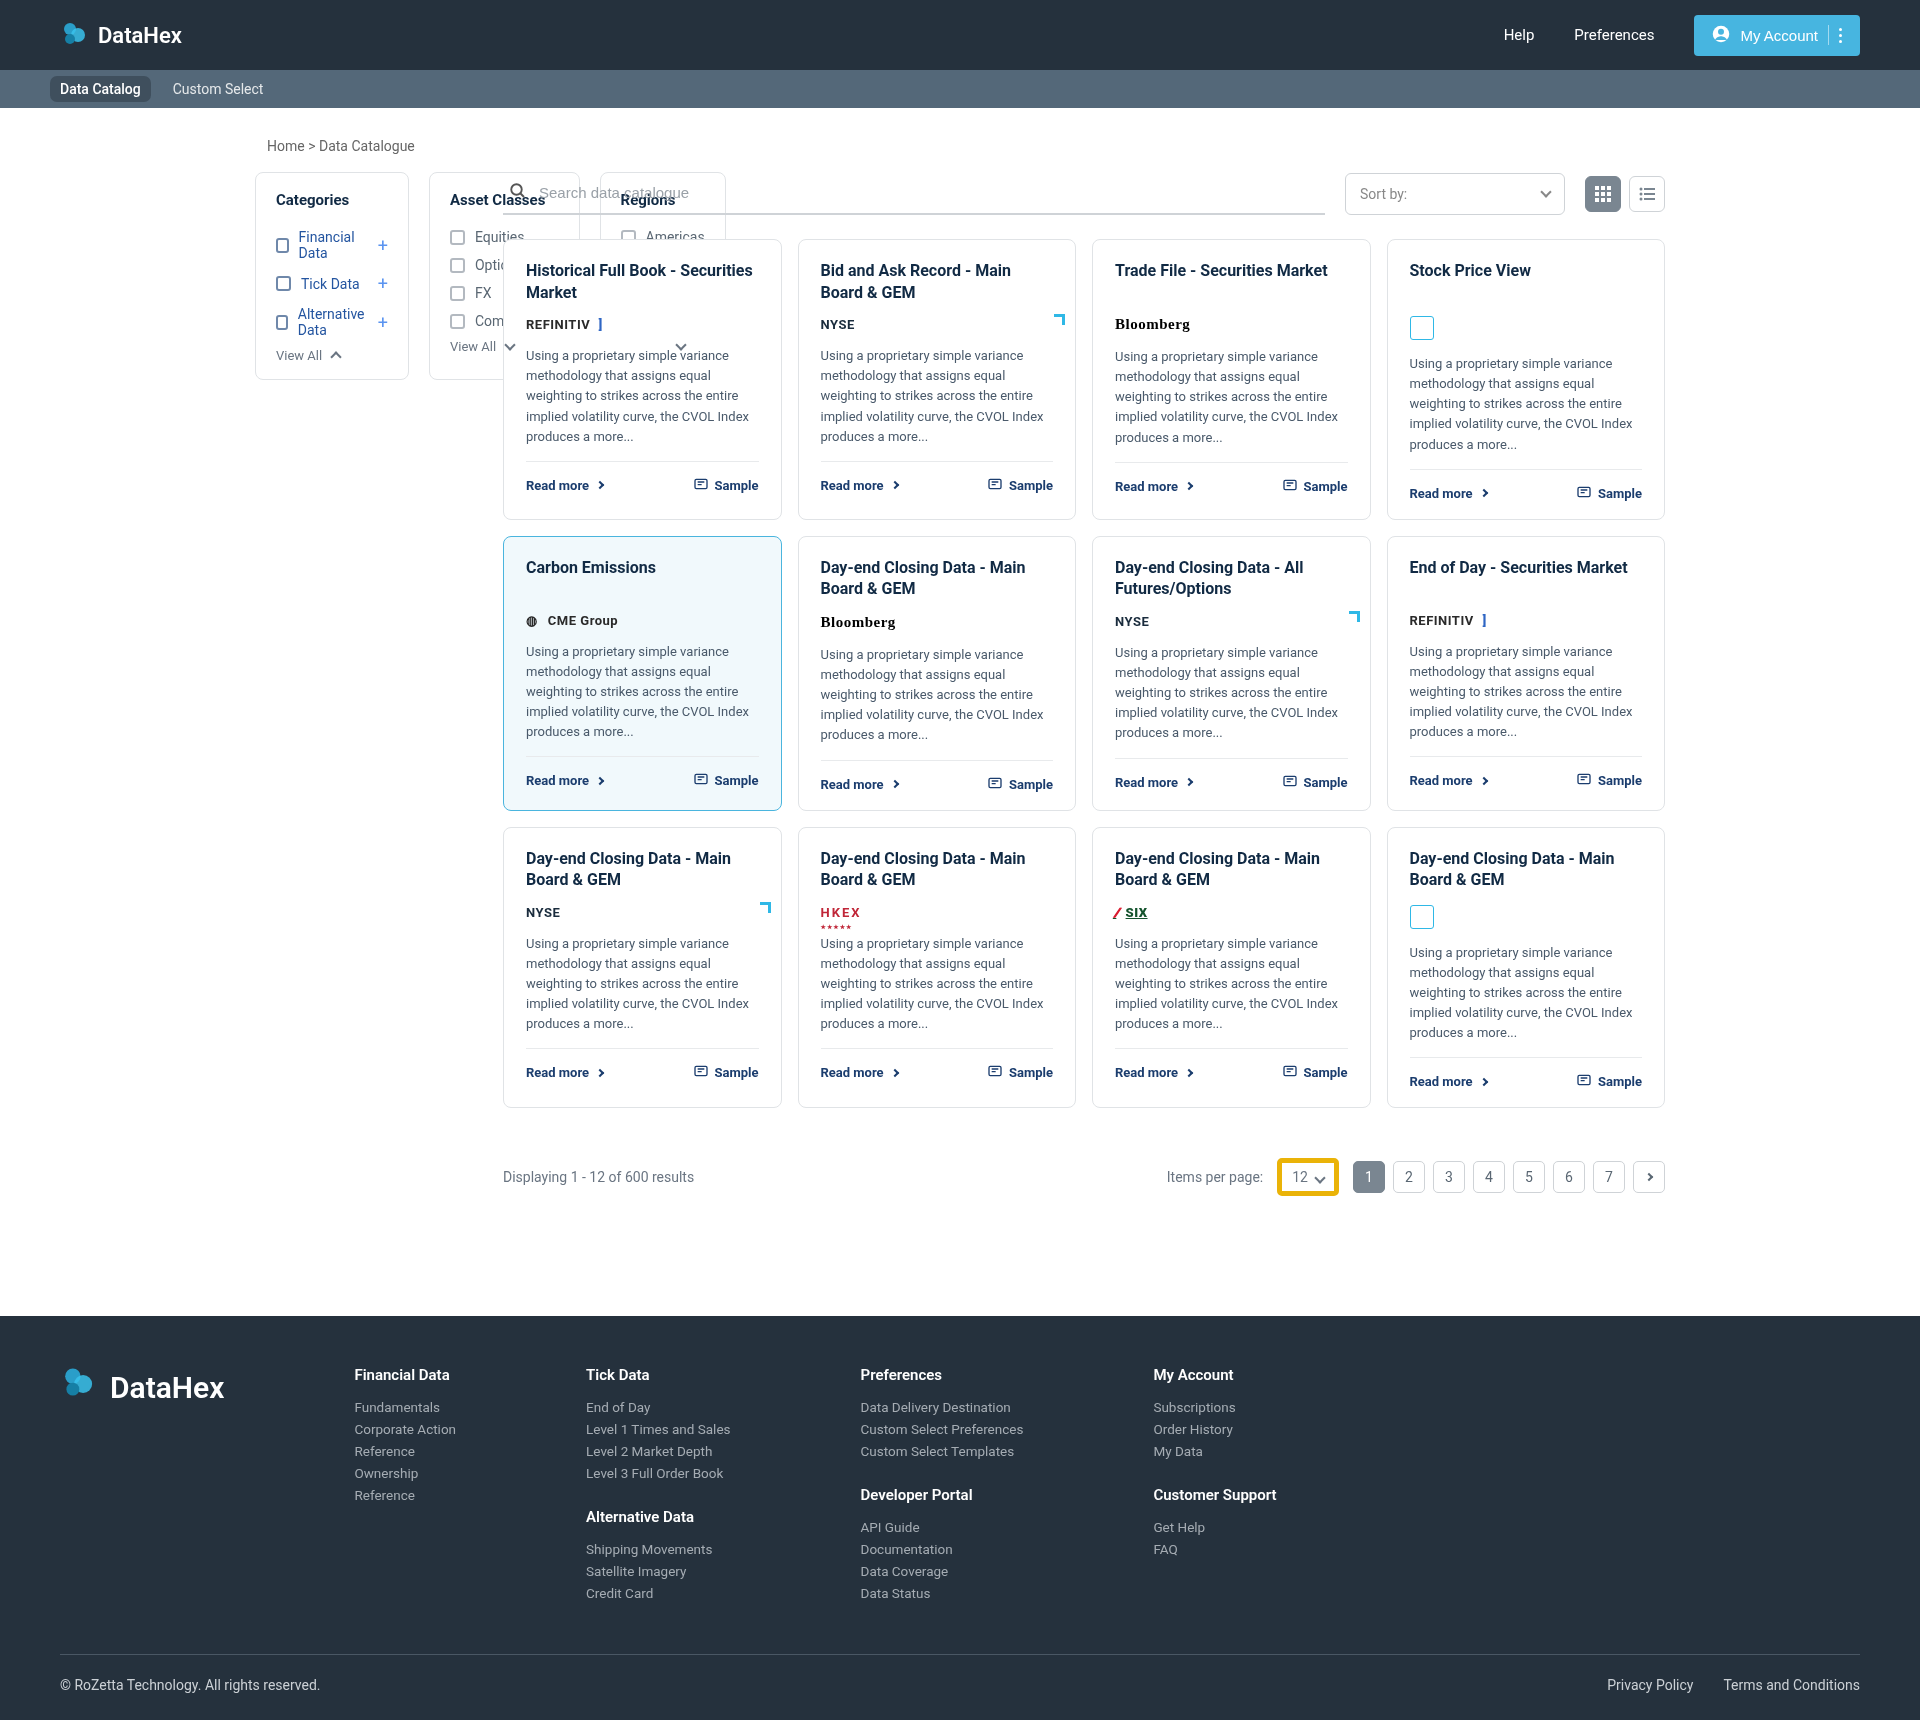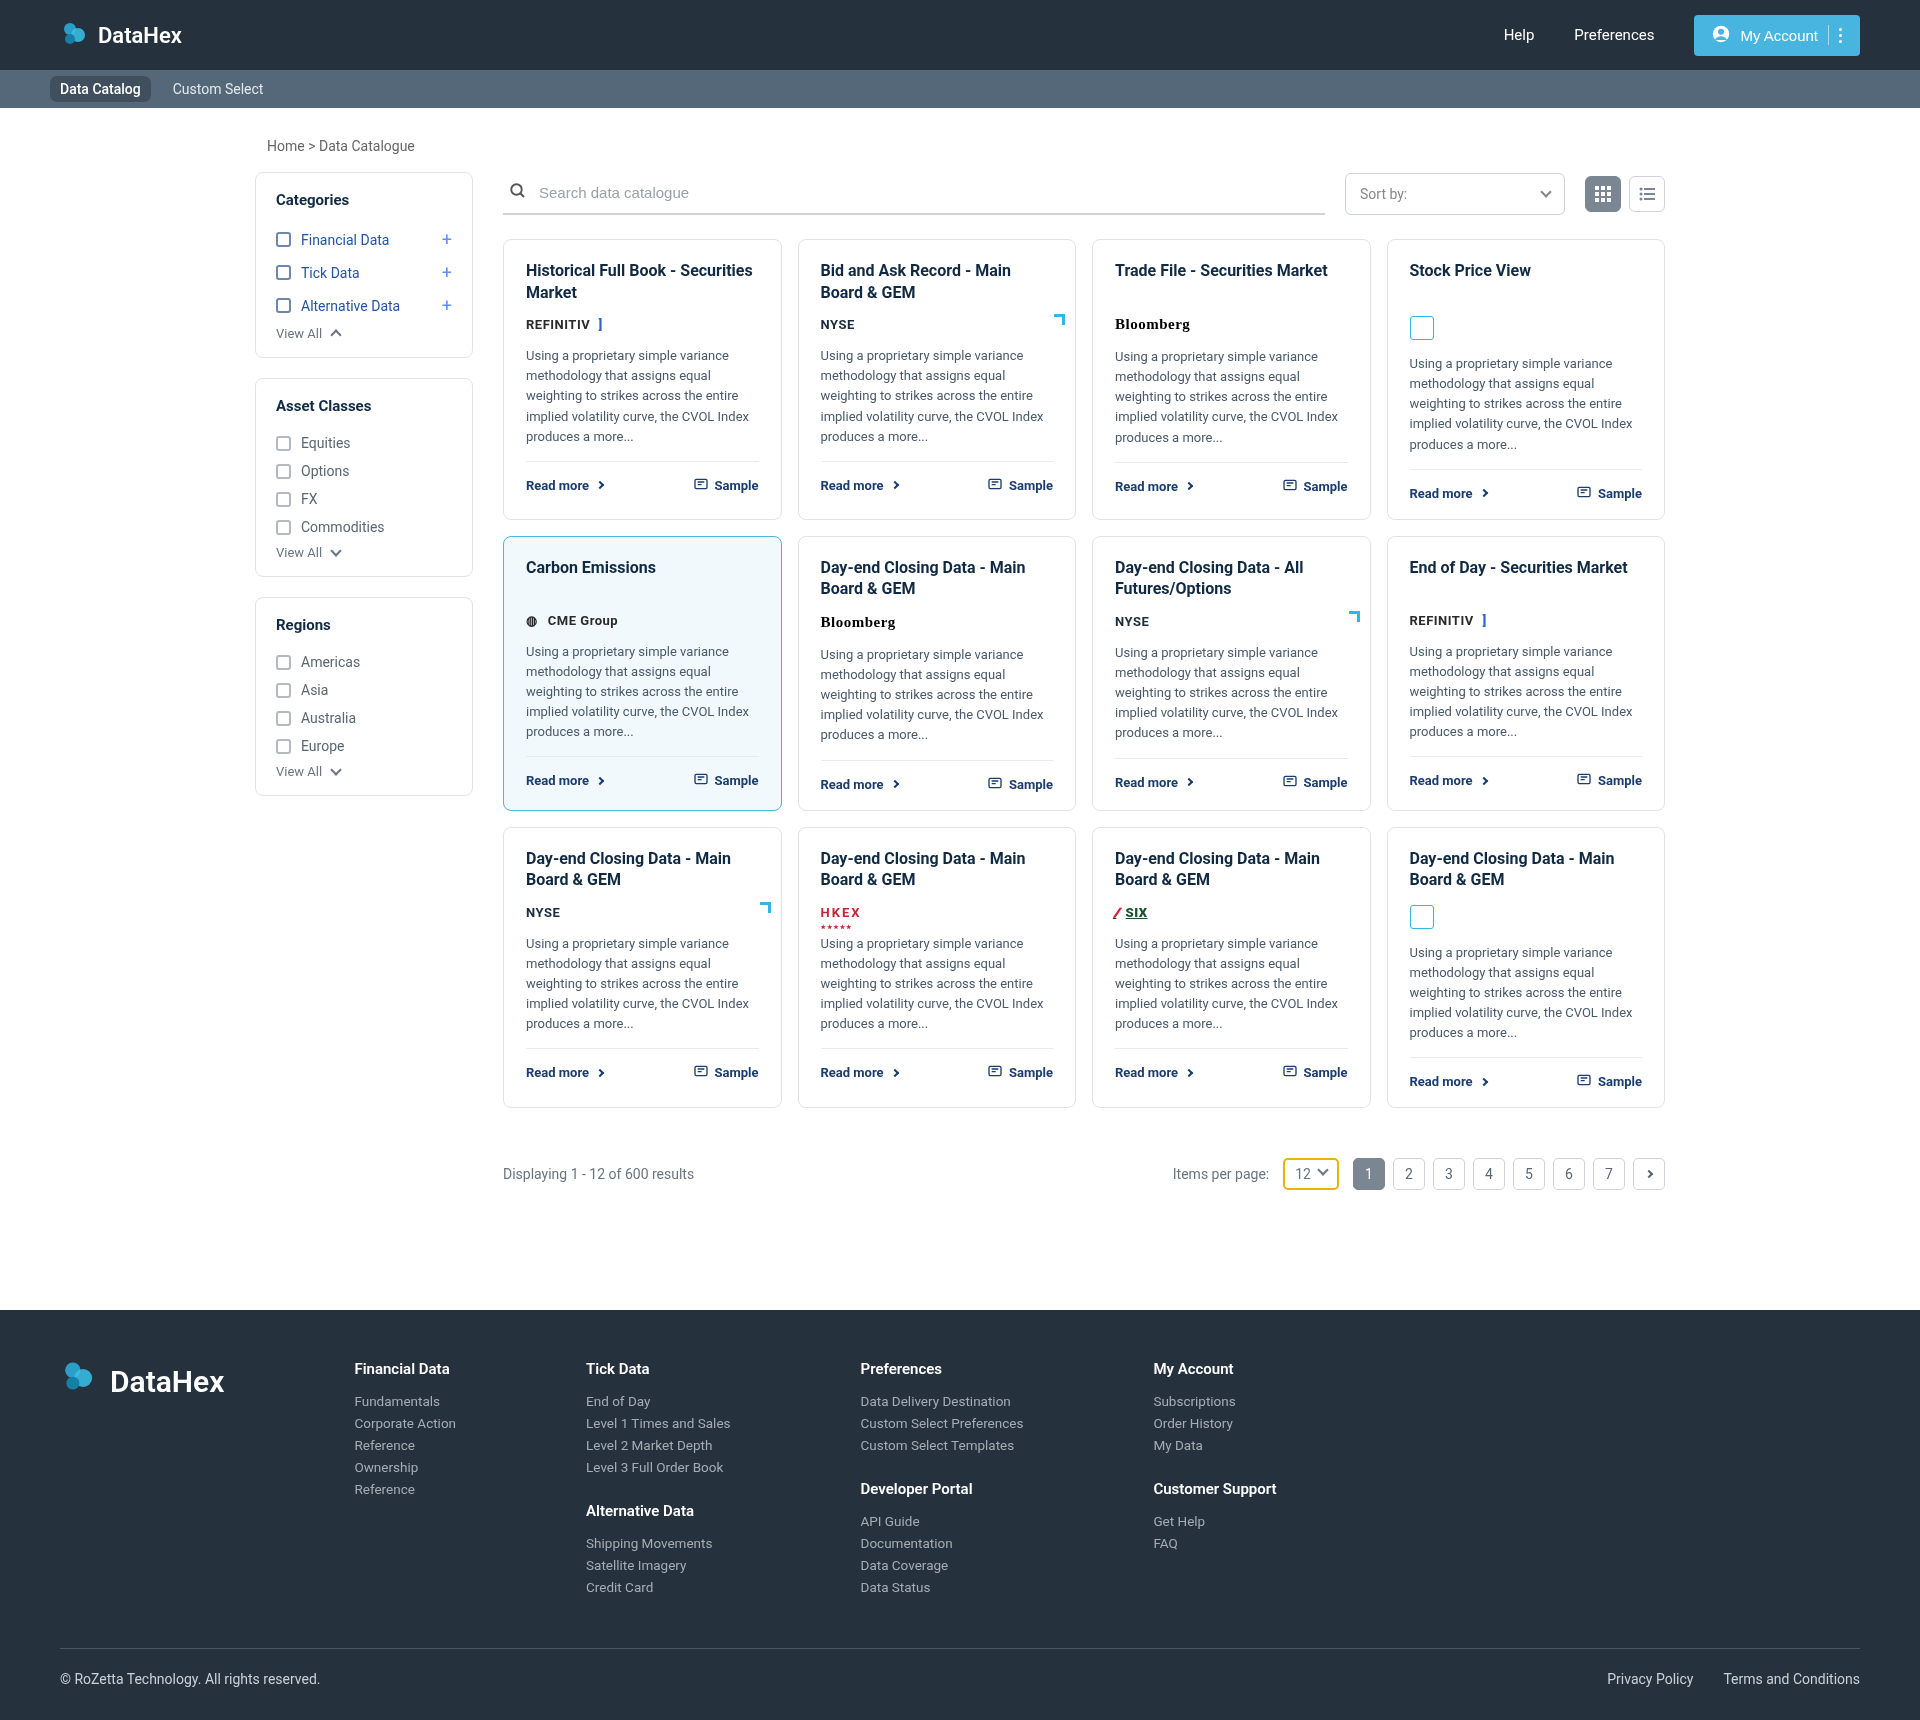--- a/index.html
+++ b/index.html
@@ -63,21 +63,21 @@
     border-radius:7px;
     font-weight:500;
     color:#fff;
   }
   
   .page { max-width:1470px; margin:0 auto; padding: 0 30px 60px; }
   .breadcrumbs { color:#666; padding:30px 0 18px 12px; font-size:14px; }
   .breadcrumbs a { color:#666; text-decoration:none; }
   .content { display:flex; gap:30px; align-items:flex-start; }
   
-  .sidebar { width:218px; display:flex; flex-direction:column; gap:20px; }
+  .sidebar { width:218px; display:flex; flex-direction:row; gap:20px; }
   .sidebar-box {
     border:1px solid var(--card-border);
     border-radius:8px;
     padding:18px 20px 16px;
     background:#fff;
   }
   .sidebar-box h3 {
     margin:0 0 14px; font-size:15px; font-weight:700; color:var(--text-dark);
   }
   .filter-row {
@@ -137,21 +137,21 @@
   .provider.hkex::after { content:"★★★★★"; position:absolute; left:0; bottom:-10px; font-size:6px; color:#c02638; letter-spacing:1px; }
   .provider.six { color:#14532d; font-weight:900;text-decoration:underline;}
   .provider.six::before { content:"//"; color:#d9152a; margin-right:1px; letter-spacing:-2px; transform:skewX(-20deg); display:inline-block;}
   .card p { margin:0; font-size:13px; color:#4a5a6b; line-height:1.55; border-bottom:1px solid #e8eaec; padding-bottom:14px; }
   .card-actions { display:flex; justify-content:space-between; align-items:center; }
   .read-more { display:flex; align-items:center; gap:8px; color:var(--link-blue); font-weight:700; font-size:13px; cursor:pointer; }
   .sample { display:flex; align-items:center; gap:6px; color:var(--link-blue); font-weight:700; font-size:13px; cursor:pointer; }
   
   .paging-row { display:flex; align-items:center; justify-content:space-between; margin-top:50px; color:#6a7582; }
   .paging-row .right { display:flex; align-items:center; gap:14px; }
-  .per-page { border:2px solid #eab308; border-radius:5px; padding:6px 10px; display:flex; align-items:flex-start; gap:8px; cursor:pointer; }
+  .per-page { border:5px solid #eab308; border-radius:5px; padding:6px 10px; display:flex; align-items:flex-end; gap:8px; cursor:pointer; }
   .page-btns { display:flex; gap:8px; }
   .page-btn { width:32px; height:32px; border:1px solid #cfd3d7; border-radius:5px; display:flex; align-items:center; justify-content:center; color:#5a6773; cursor:pointer; font-size:14px; }
   .page-btn.active { background:#7a8691; border-color:#7a8691; color:#fff; }
   
   footer { background:var(--header-bg); color:#c9ced3; margin-top:60px; padding:50px 60px 40px; }
   .foot-top { display:flex; gap:130px; }
   .foot-logo { display:flex; align-items:center; gap:14px; color:#fff; font-size:30px; font-weight:600; margin-bottom:30px;}
   .foot-cols { display:flex; flex:1; gap:130px; }
   .foot-col h5 { margin:0 0 12px; color:#fff; font-size:15px; font-weight:600; }
   .foot-col h5.second { margin-top:24px; }

